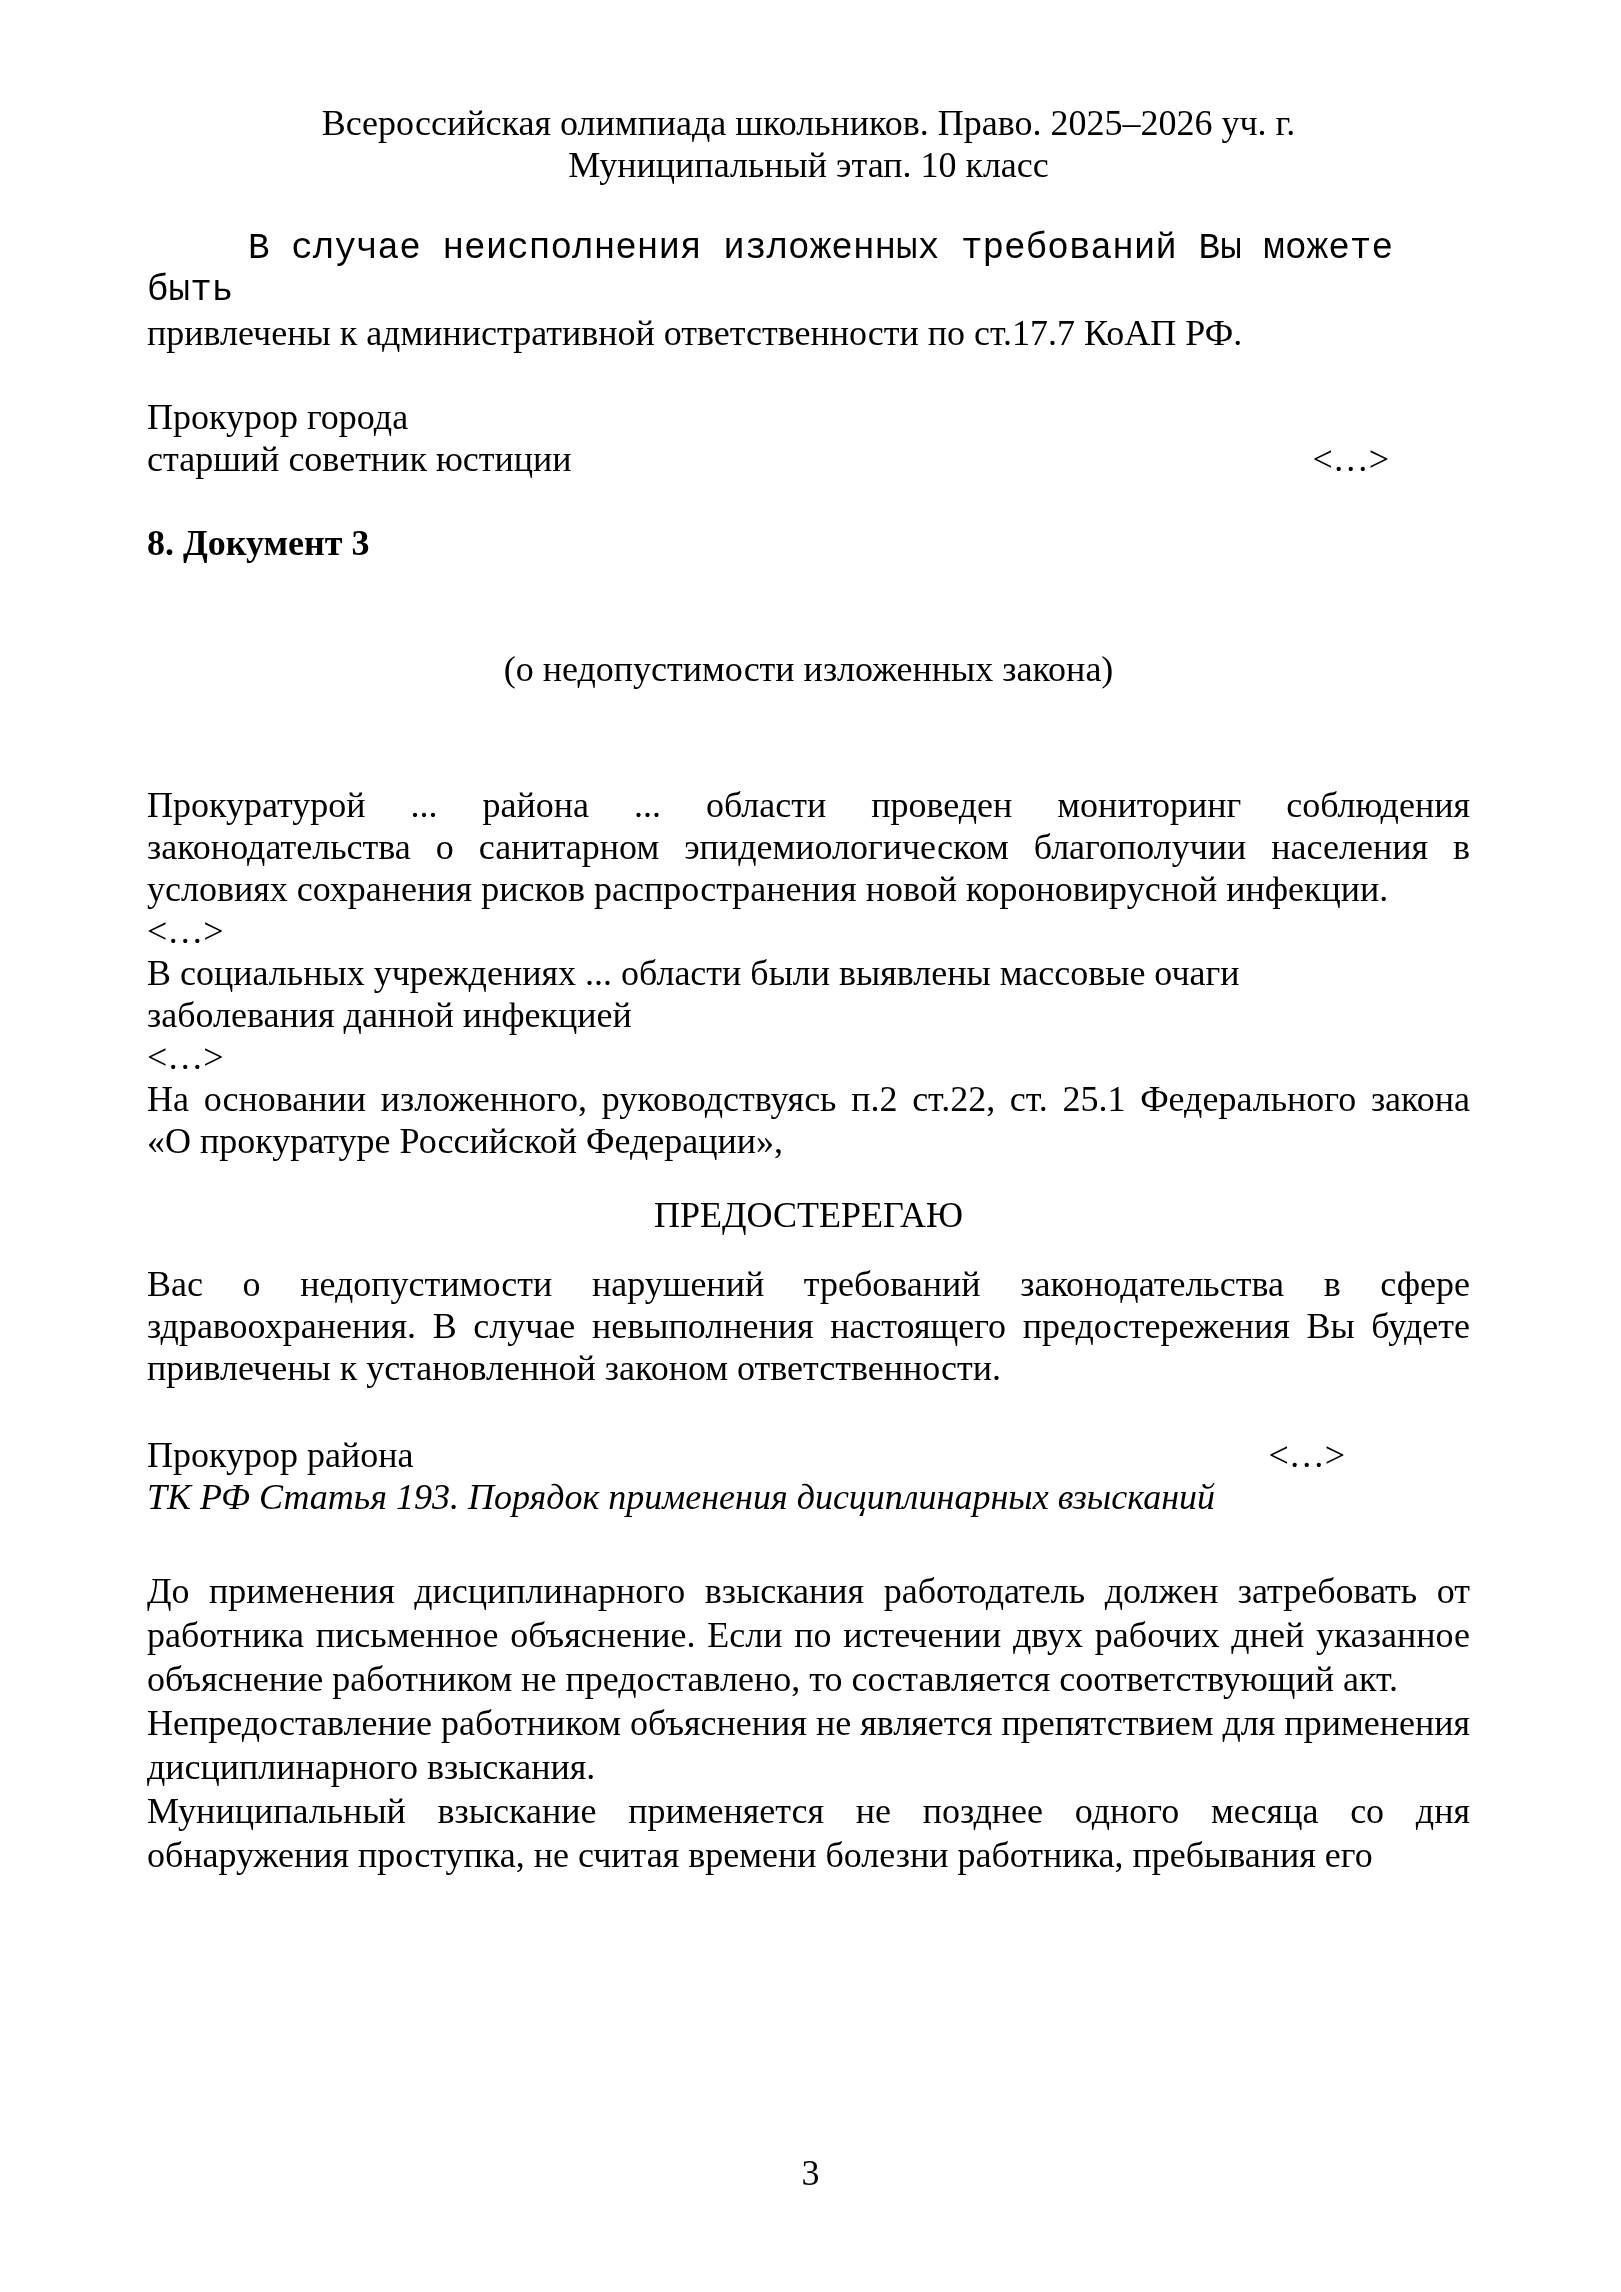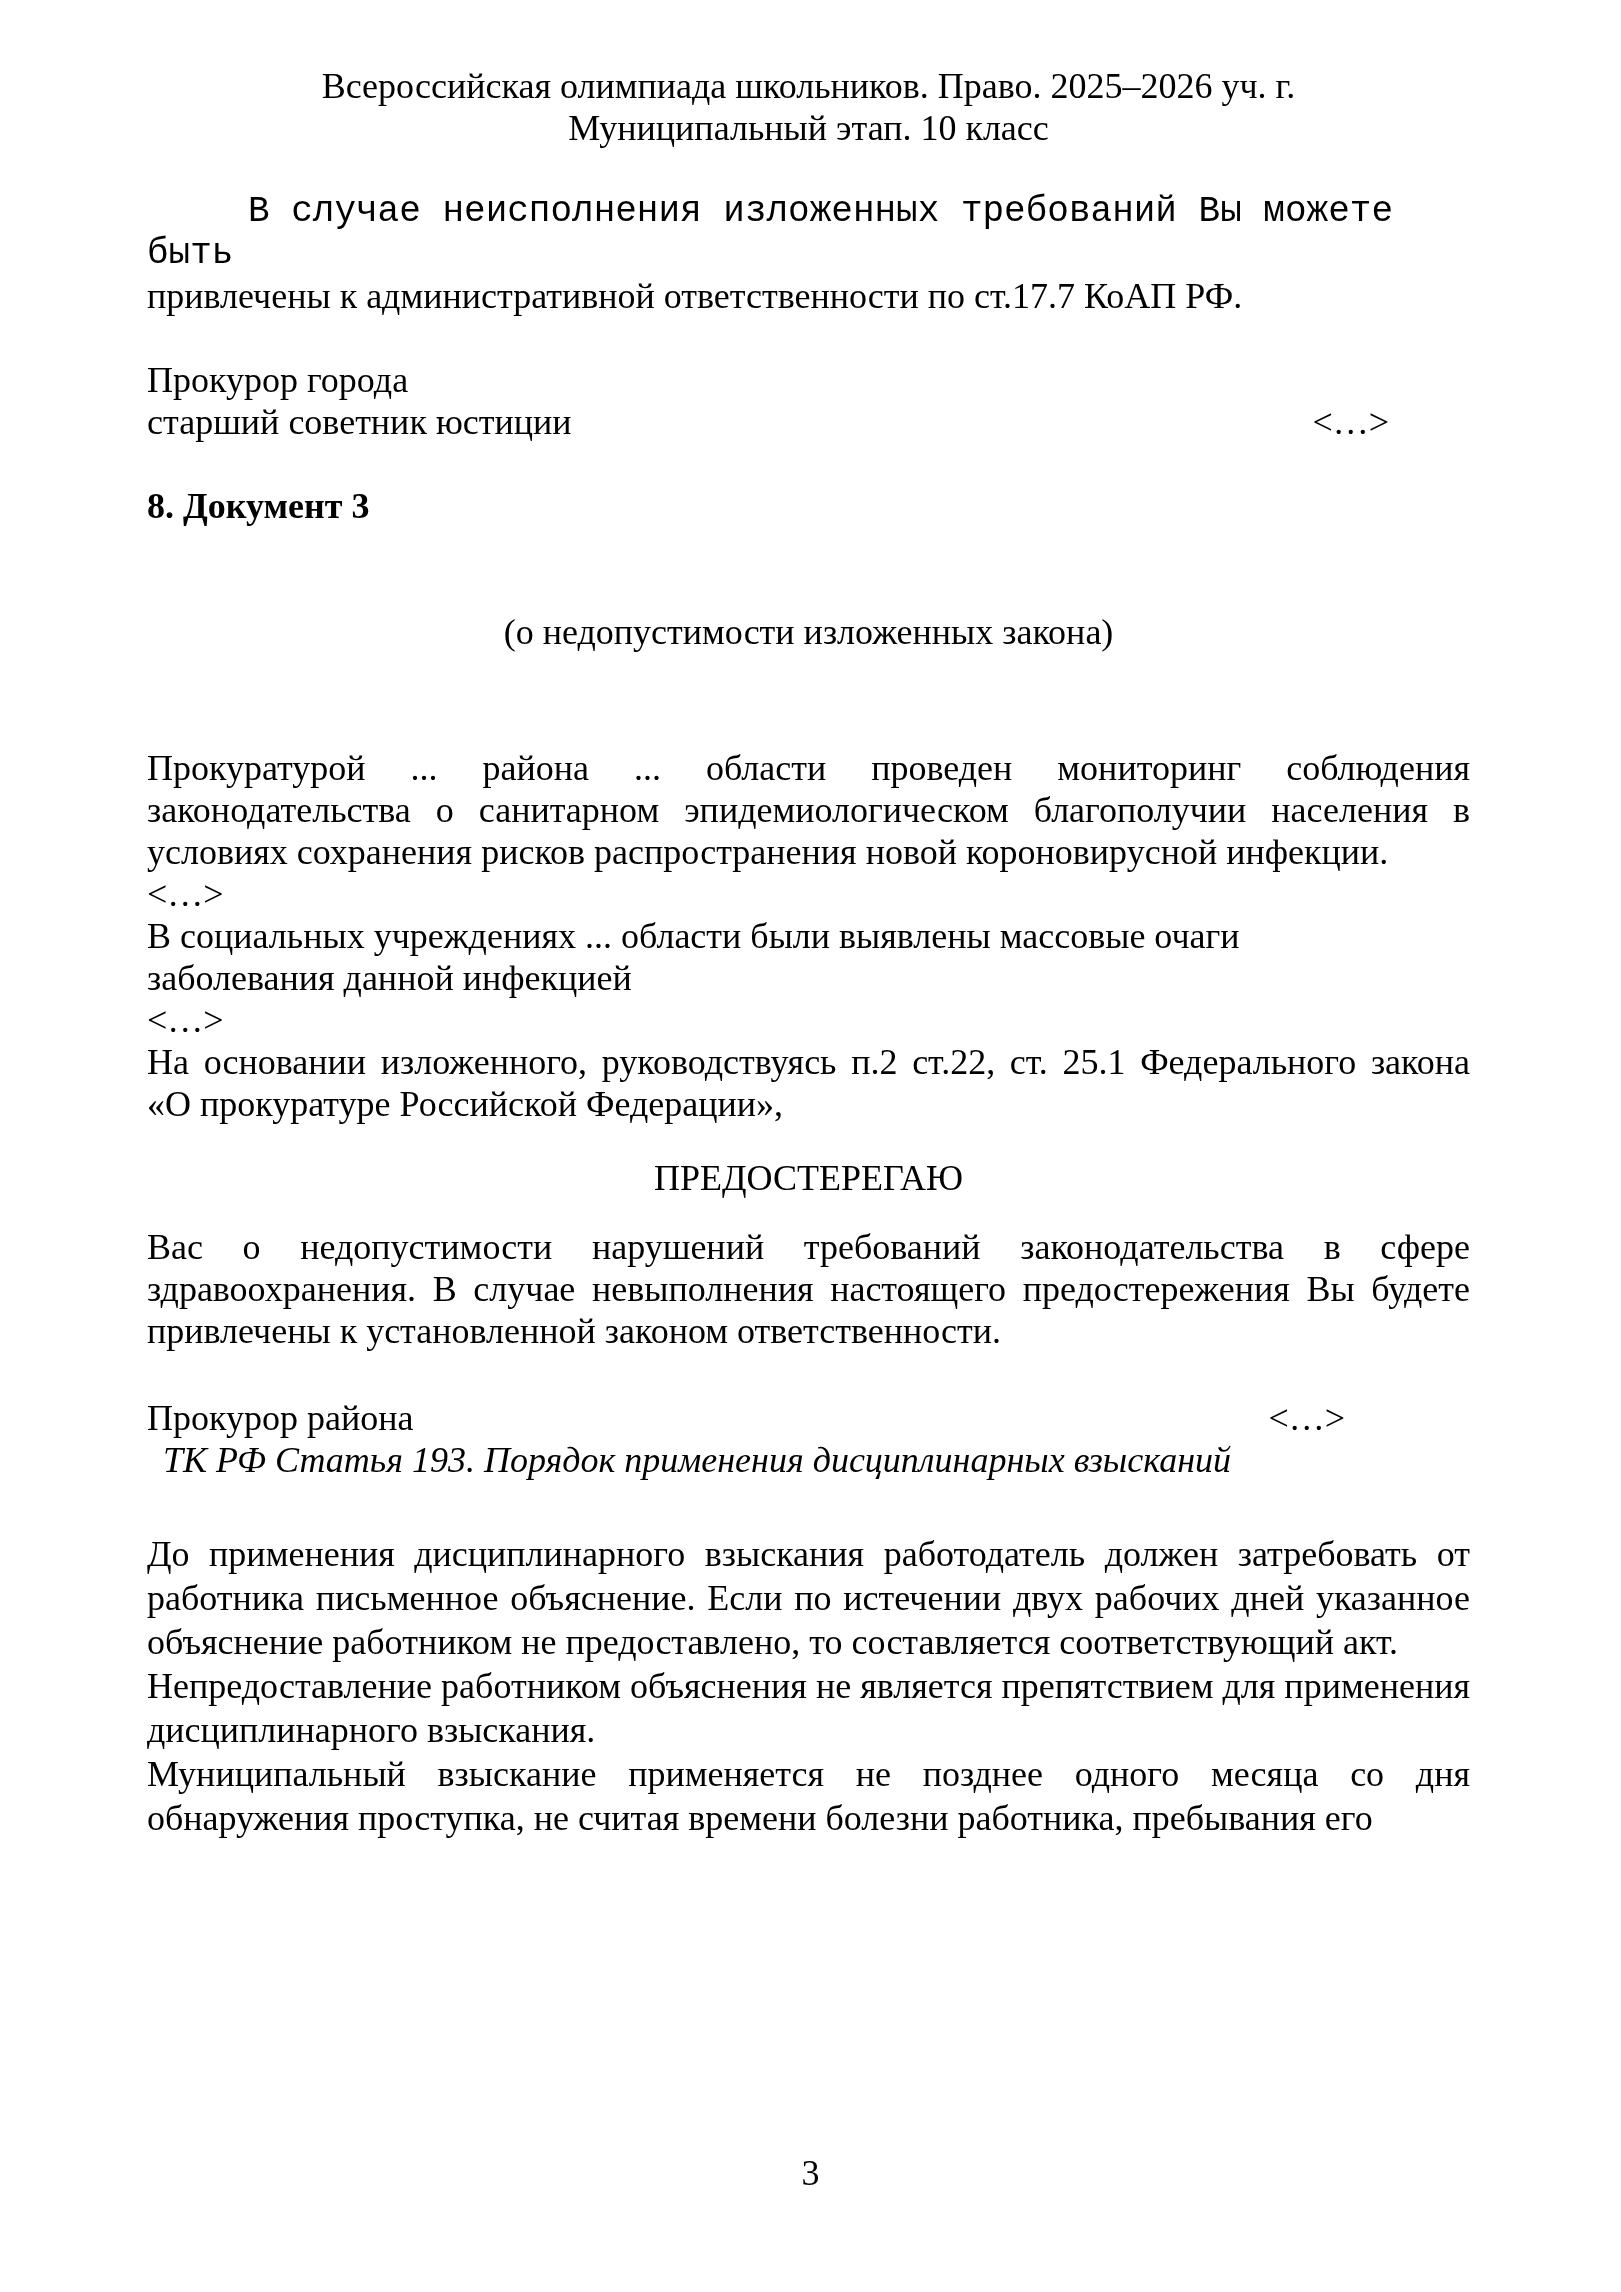--- a/index.html
+++ b/index.html
@@ -16,32 +16,32 @@
     font-size: 36px;
     line-height: 42px;
     color: #000000;
     overflow: hidden;
   }
   .page {
     position: absolute;
     top: 0; left: 0;
     width: 1621px;
     height: 2293px;
-    padding: 65px 151px 0 147px;
+    padding: 102px 151px 0 147px;
     box-sizing: border-box;
   }
   .centered { text-align: center; }
   .just {
     text-align: justify;
     text-justify: inter-word;
   }
   .pre { white-space: pre-line; }
   .indent-first { text-indent: 101px; font-family: Liberation Mono, monospace; }
   .bold { font-weight: bold; }
-  .italic { font-style: italic; margin-left: 16px; }
+  .italic { font-style: italic; }
 
   .mt-1 { margin-top: 42px; }
   .mt-2 { margin-top: 84px; }
   .mt-para1 { margin-top: 94px; }
   .mt-warn { margin-top: 32px; }
   .mt-p4 { margin-top: 27px; }
   .mt-sig2 { margin-top: 45px; }
   .mt-task { margin-top: 44px; }
   .mt-taskp { margin-top: 51px; }
 

